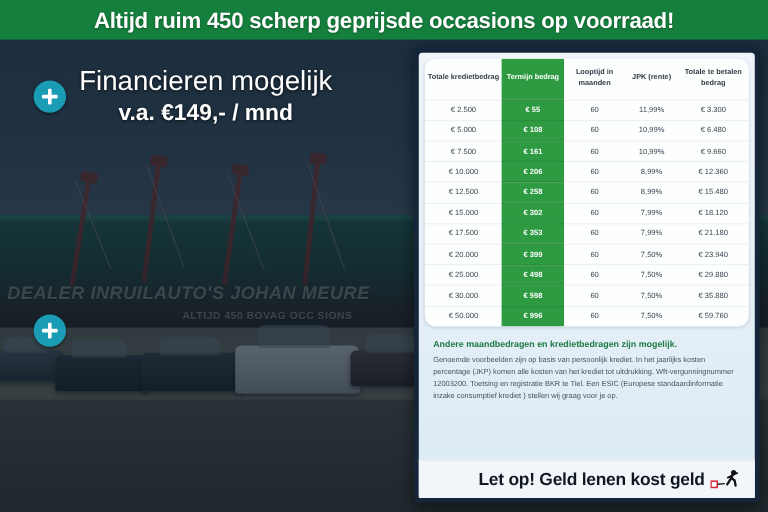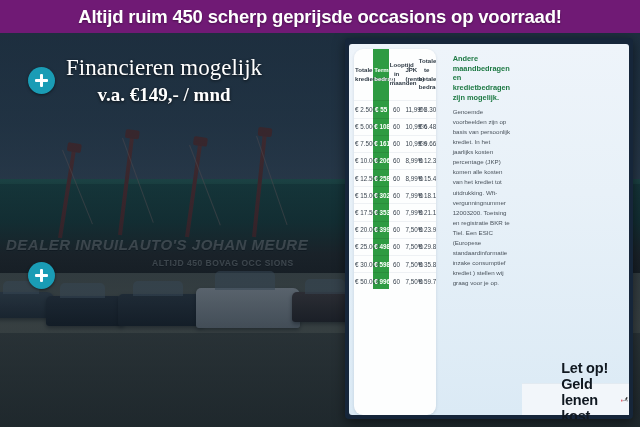--- a/index.html
+++ b/index.html
@@ -95,21 +95,21 @@
     inset: 0;
     background: linear-gradient(180deg, rgba(18,34,48,0.70) 0%, rgba(16,30,44,0.62) 50%, rgba(14,26,38,0.66) 100%);
   }
 
   
   .top-banner {
     position: absolute;
     left: 0; top: 0;
     width: 640px;
     height: 33px;
-    background: #701a75;
+    background: #15803d;
     display: flex;
     align-items: center;
     justify-content: center;
     z-index: 10;
   }
   .top-banner-text {
     color: #ffffff;
     font-size: 18.5px;
     font-weight: 700;
     letter-spacing: -0.2px;
@@ -185,21 +185,21 @@
     overflow: hidden;
   }
   .card-inner {
     position: absolute;
     left: 4px; top: 6px;
     width: 280px;
     height: 371px;
     background: linear-gradient(180deg, #eef4fa 0%, #e8f1f8 40%, #dbeaf5 100%);
     border-radius: 3px;
     display: flex;
-    flex-direction: row;
+    flex-direction: column;
   }
 
   
   .table-panel {
     margin: 5px 5px 0 5px;
     background: #fdfefe;
     border-radius: 9px;
     box-shadow: 0 1px 3px rgba(30,50,70,0.14);
     overflow: hidden;
   }
@@ -310,21 +310,21 @@
 
     <div class="bg-overlay"></div>
   </div>
 
   <div class="top-banner">
     <span class="top-banner-text">Altijd ruim 450 scherp geprijsde occasions op voorraad!</span>
   </div>
 
   <div class="features">
 
-    <div class="feature feature-hero" style="top:21px;font-family:Liberation Serif, serif;">
+    <div class="feature feature-hero" style="top:21px;">
       <span class="plus-badge"></span>
       <span class="feature-text">
         <span>Financieren mogelijk</span>
         <span class="line2">v.a. €149,- / mnd</span>
       </span>
     </div>
 
 
     <div class="feature feature-normal" style="top:229px;">
       <span class="plus-badge"></span>

